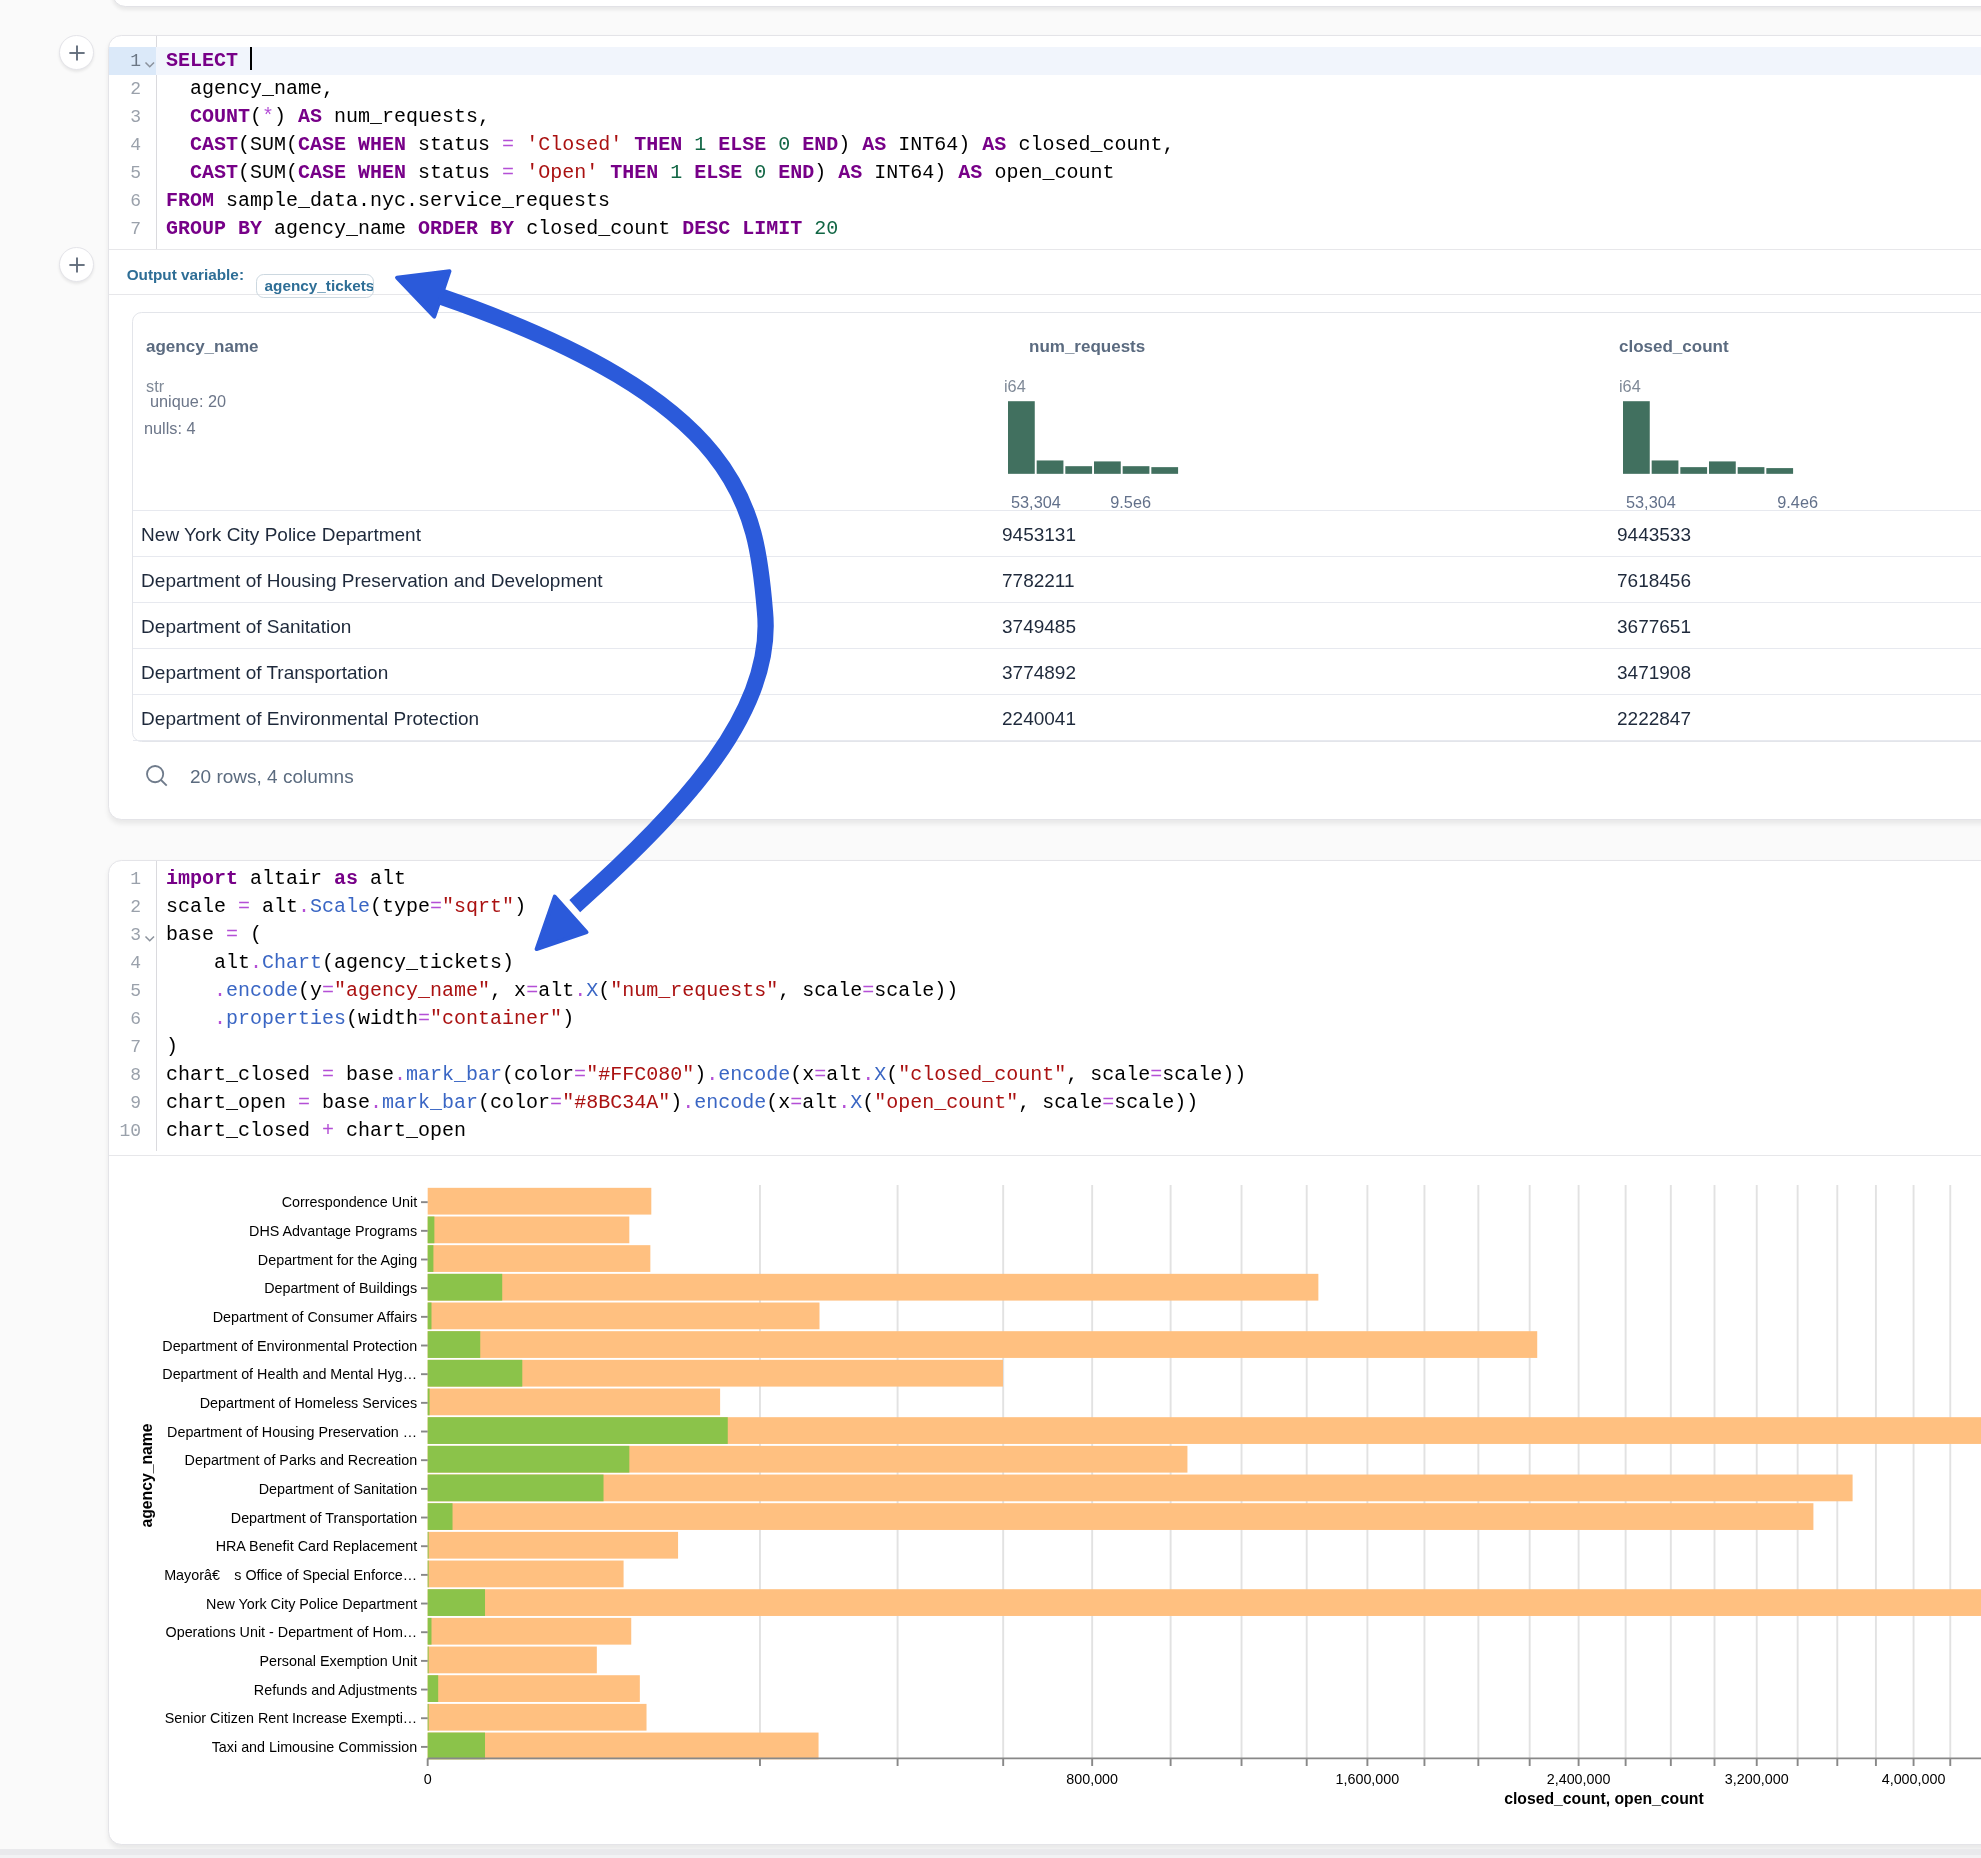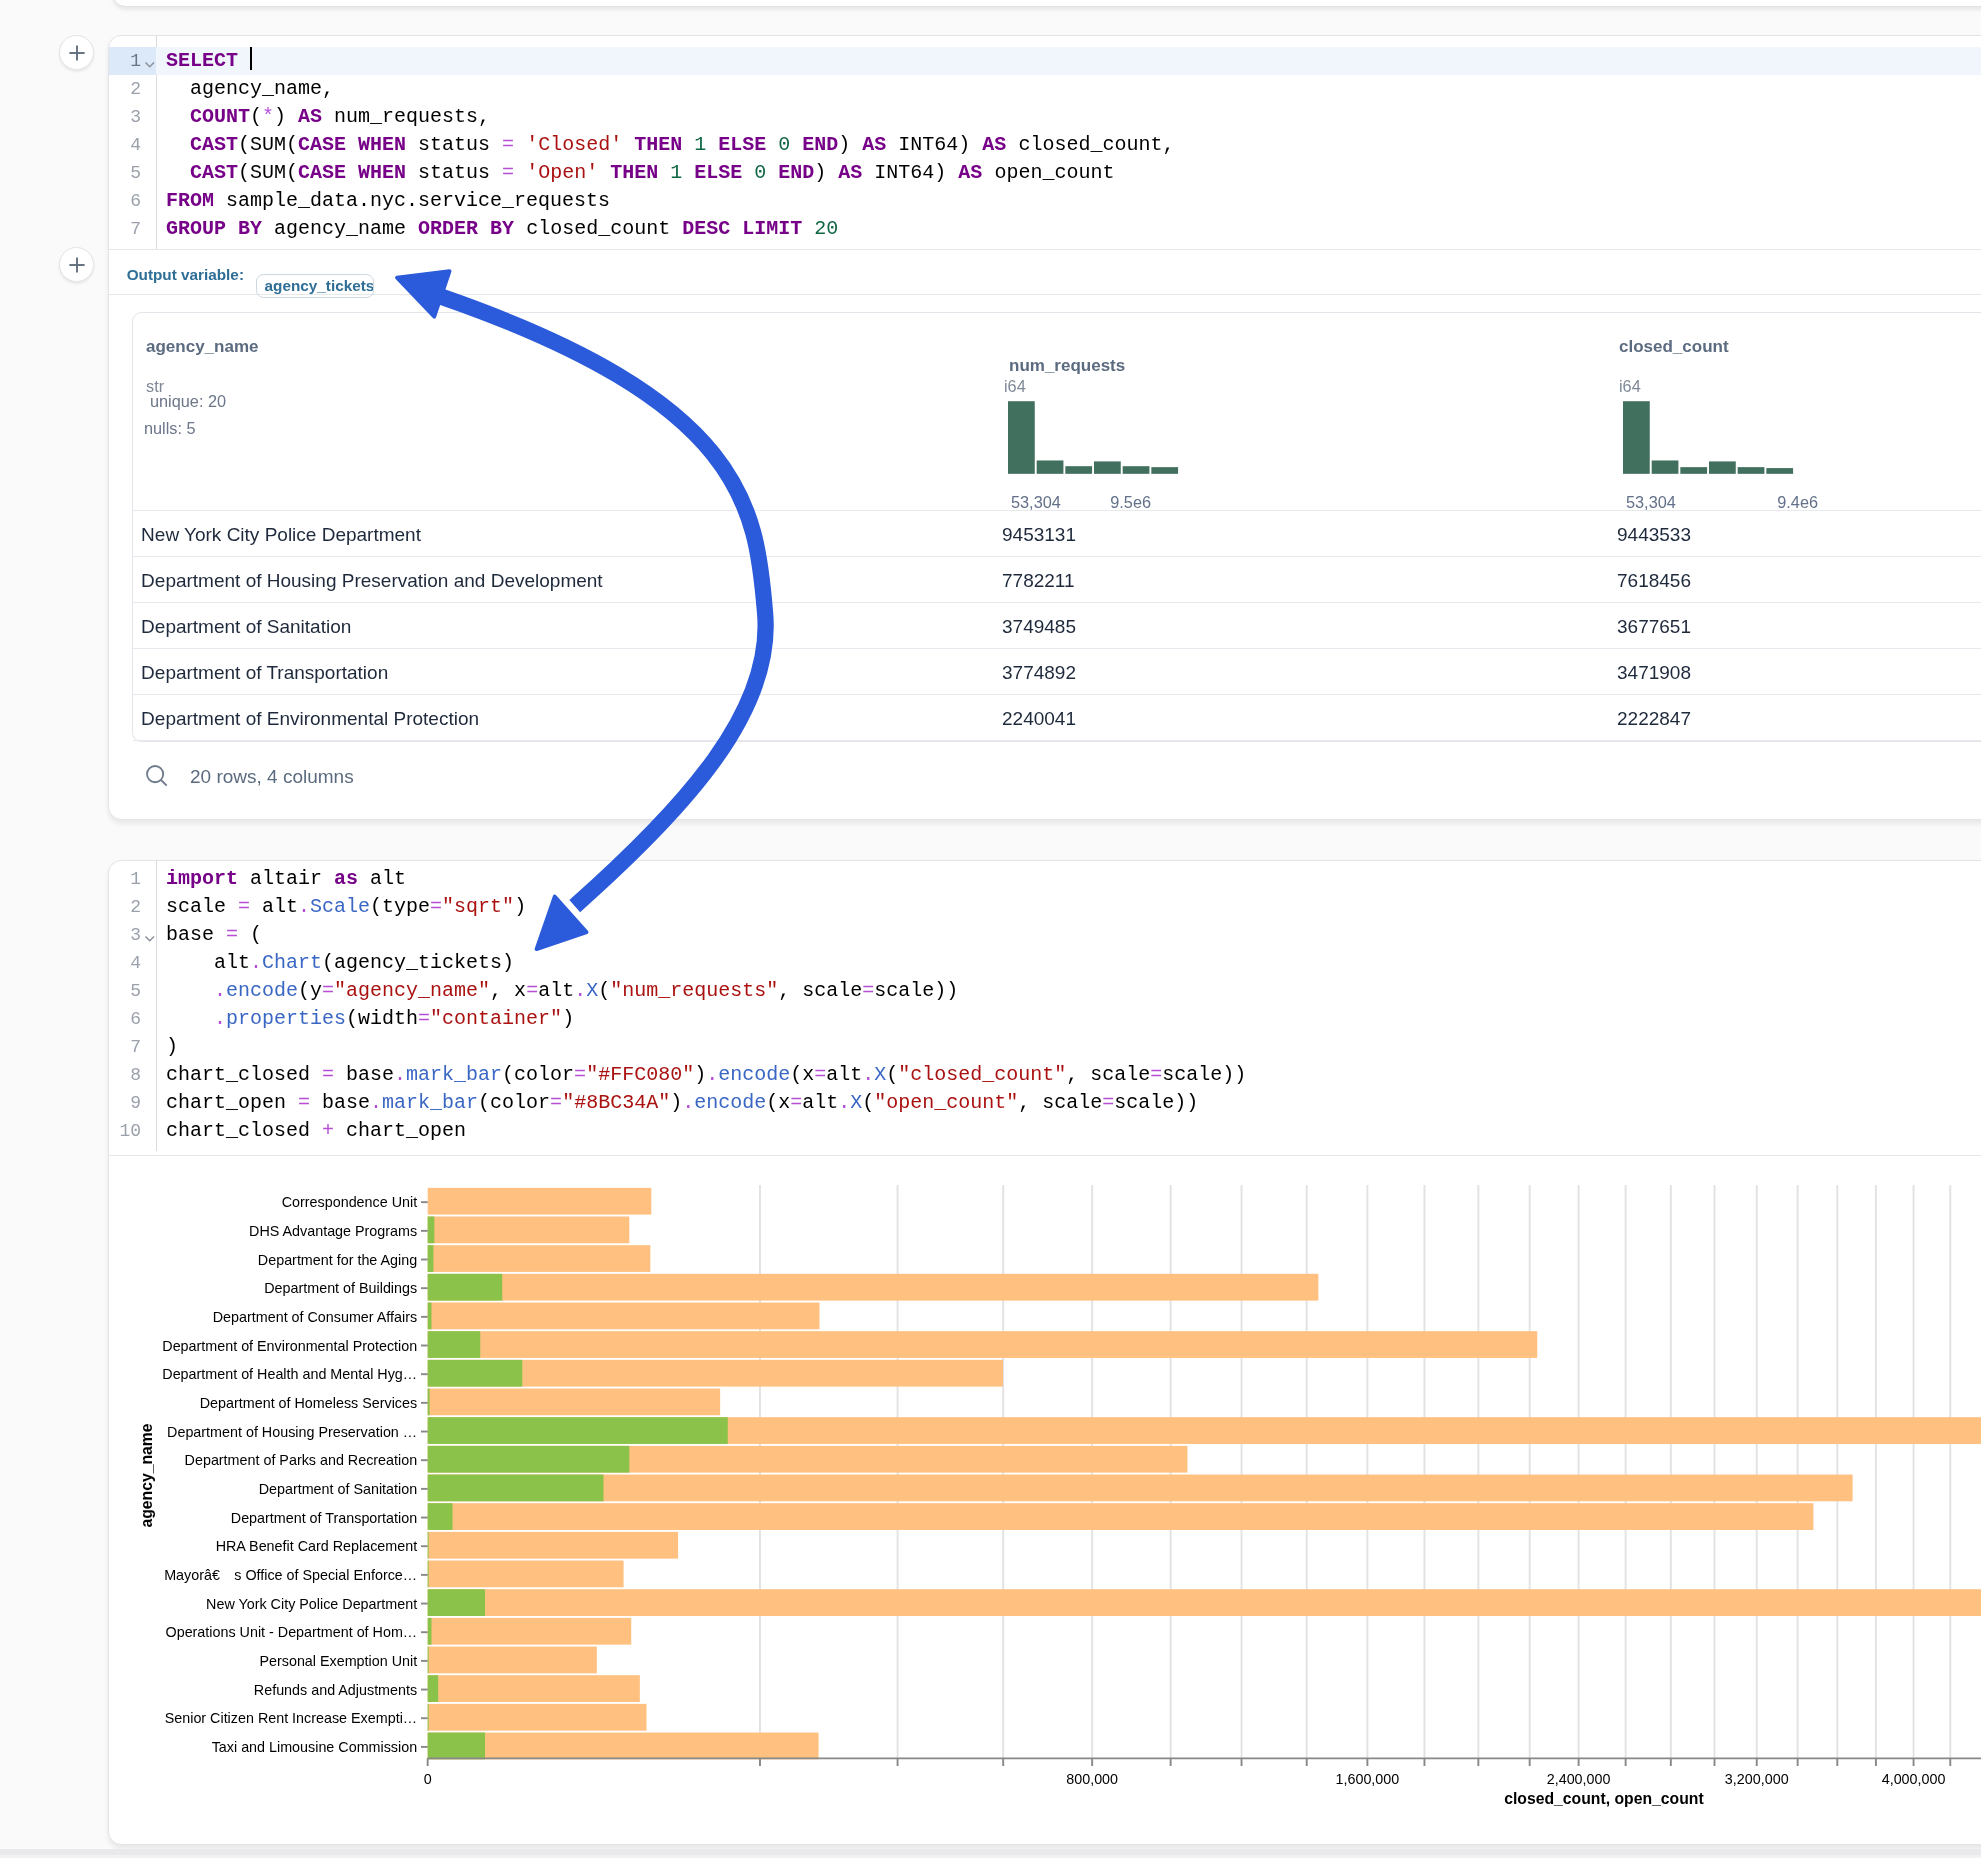--- a/index.html
+++ b/index.html
@@ -59,23 +59,23 @@
   </div>
   <div style="position:relative; height:46px; border-top:1px solid #e7e7ea; border-bottom:1px solid #e7e7ea;">
     <span style="position:absolute; left:17.7px; top:16px; font-size:15.3px; font-weight:bold; color:#2e6e96;">Output variable:</span>
     <span style="position:absolute; left:147px; top:24px; width:118px; height:24.4px; border:1.4px solid #ccd8e0; border-radius:7.6px;
       font-size:15.3px; font-weight:bold; color:#2e6e96; padding:2.4px 0 0 7.6px; overflow:hidden; white-space:nowrap;">agency_tickets</span>
   </div>
   <div style="position:absolute; left:23px; top:276px; width:2581px; height:430px; border:1.4px solid #e3e5ea; border-radius:9.6px; background:#fff;">
     <div class="hname" style="left:13px;">agency_name</div>
     <div class="htype" style="left:13px;">str</div>
     <div class="hstat" style="left:11px; top:79px;margin-left:6px;">unique: 20</div>
-    <div class="hstat" style="left:11px; top:106px;">nulls: 5</div>
-
-    <div class="hname" style="left:876px;margin-top:19px;">num_requests</div>
+    <div class="hstat" style="left:11px; top:106px;">nulls: 4</div>
+
+    <div class="hname" style="left:896px;">num_requests</div>
     <div class="htype" style="left:871px;">i64</div>
     <svg style="position:absolute;left:875px;top:88px;" width="172" height="74" viewBox="0 0 180 77">
         <g fill="#41705f">
           <rect x="0" y="0" width="28" height="76"></rect>
           <rect x="30" y="62" width="28" height="14"></rect>
           <rect x="60" y="68" width="28" height="8"></rect>
           <rect x="90" y="63" width="28" height="13"></rect>
           <rect x="120" y="68" width="28" height="8"></rect>
           <rect x="150" y="69" width="28" height="7"></rect>
         </g>

